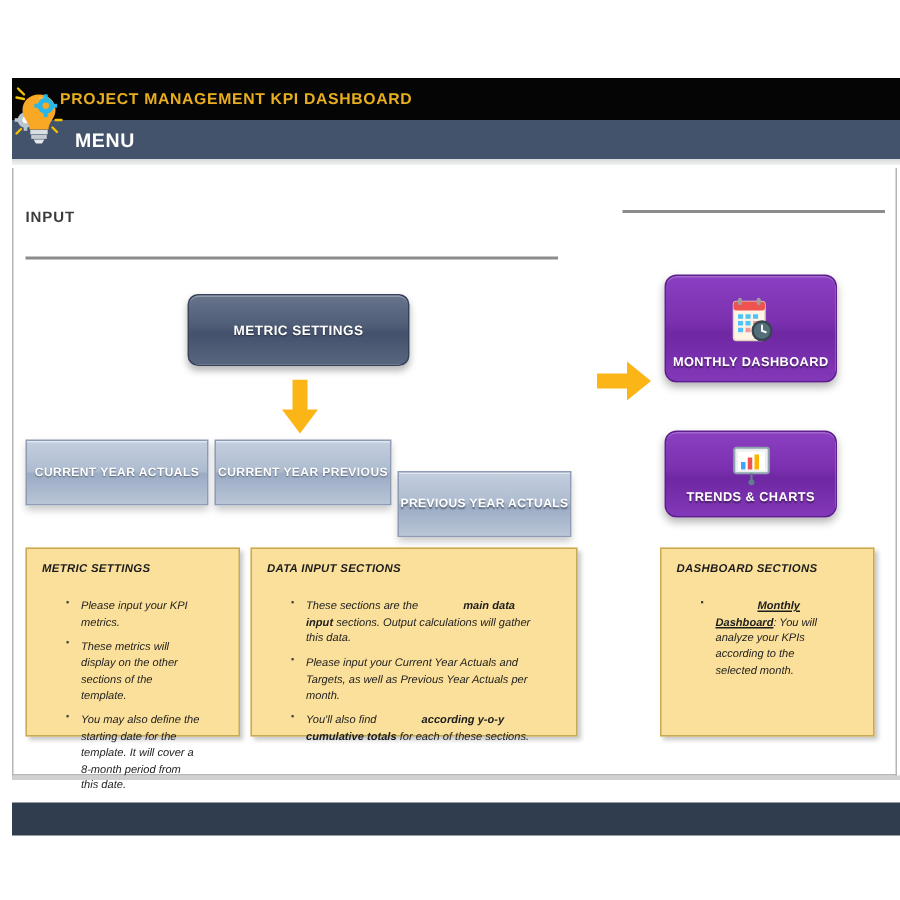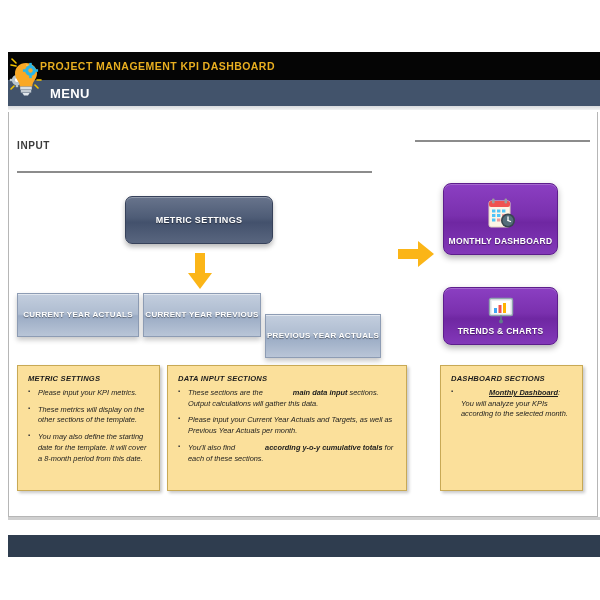--- a/index.html
+++ b/index.html
@@ -122,34 +122,34 @@
   .note{
     position:absolute;box-sizing:border-box;
     background:#fbe09b;border:1px solid #c8a955;
     box-shadow:2px 2px 3px rgba(0,0,0,.22);
     padding:8px 9px 8px 9px;
   }
   .note-title{
     font-size:7.6px;font-weight:bold;font-style:italic;color:#1c1c1c;
     letter-spacing:.2px;margin:0 0 5px 1px;
   }
-  .note ul{list-style:none;margin:0;padding:0;}
+  .note ul{list-style:none;margin:16px;padding:0;}
   .note li{
     position:relative;padding-left:11px;margin-bottom:6px;
     font-size:7.4px;font-style:italic;color:#1c1c1c;line-height:1.45;
   }
   .note li:last-child{margin-bottom:0;}
   .note li:before{
     content:"\25AA";position:absolute;left:1px;top:-1px;
     font-size:6px;color:#3a3a3a;font-style:normal;
   }
   .note b{font-weight:bold;padding-left:28px;}
   .note u{text-decoration:underline;}
   #note-metric-settings{left:17px;top:365px;width:143px;height:126px;}
-  #note-data-input{left:167px;top:365px;width:240px;height:126px;}
+  #note-data-input{left:167px;top:365px;width:218px;height:126px;}
   #note-dashboard-sections{left:440px;top:365px;width:143px;height:126px;}
 </style>
 </head>
 <body>
 
 <div class="page">
 
   <div class="titlebar">
     <span class="title-text">PROJECT MANAGEMENT KPI DASHBOARD</span>
   </div>

